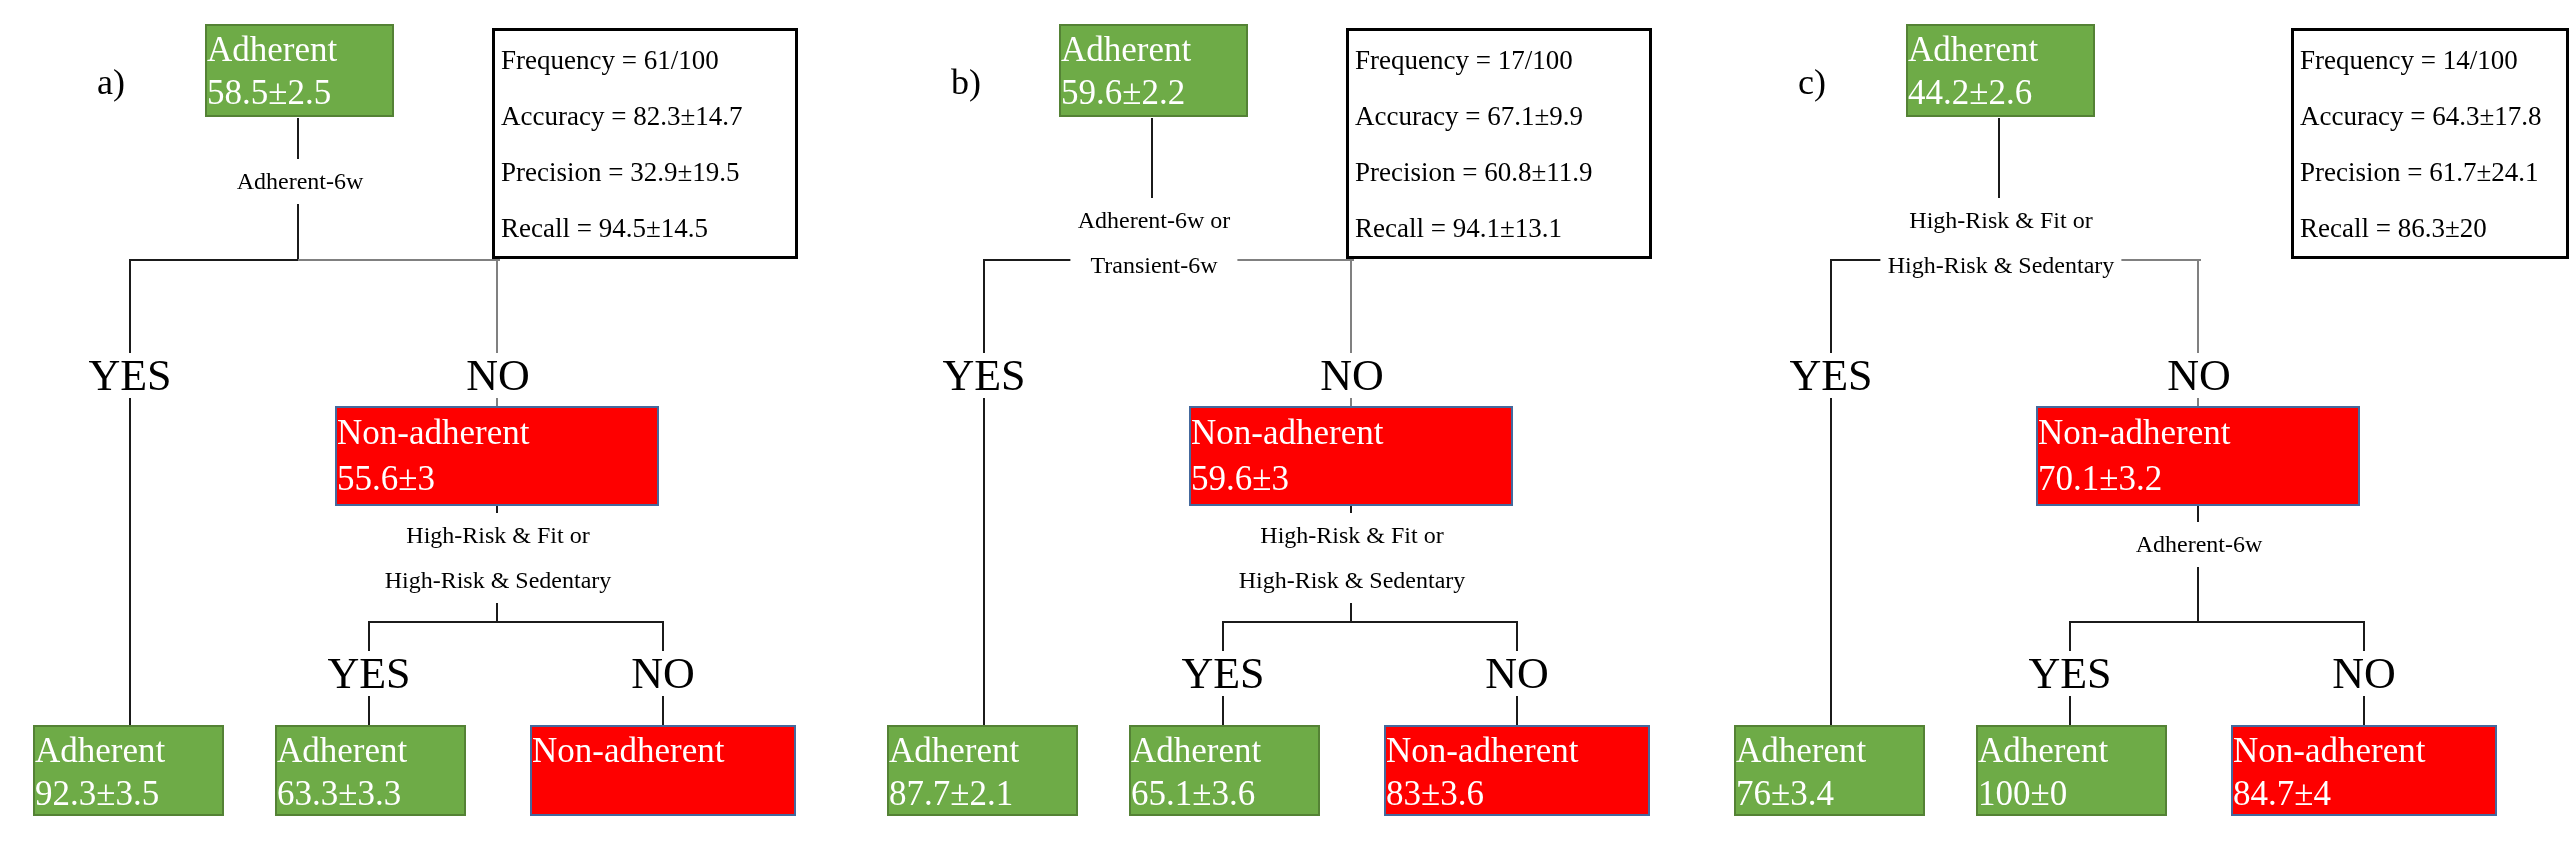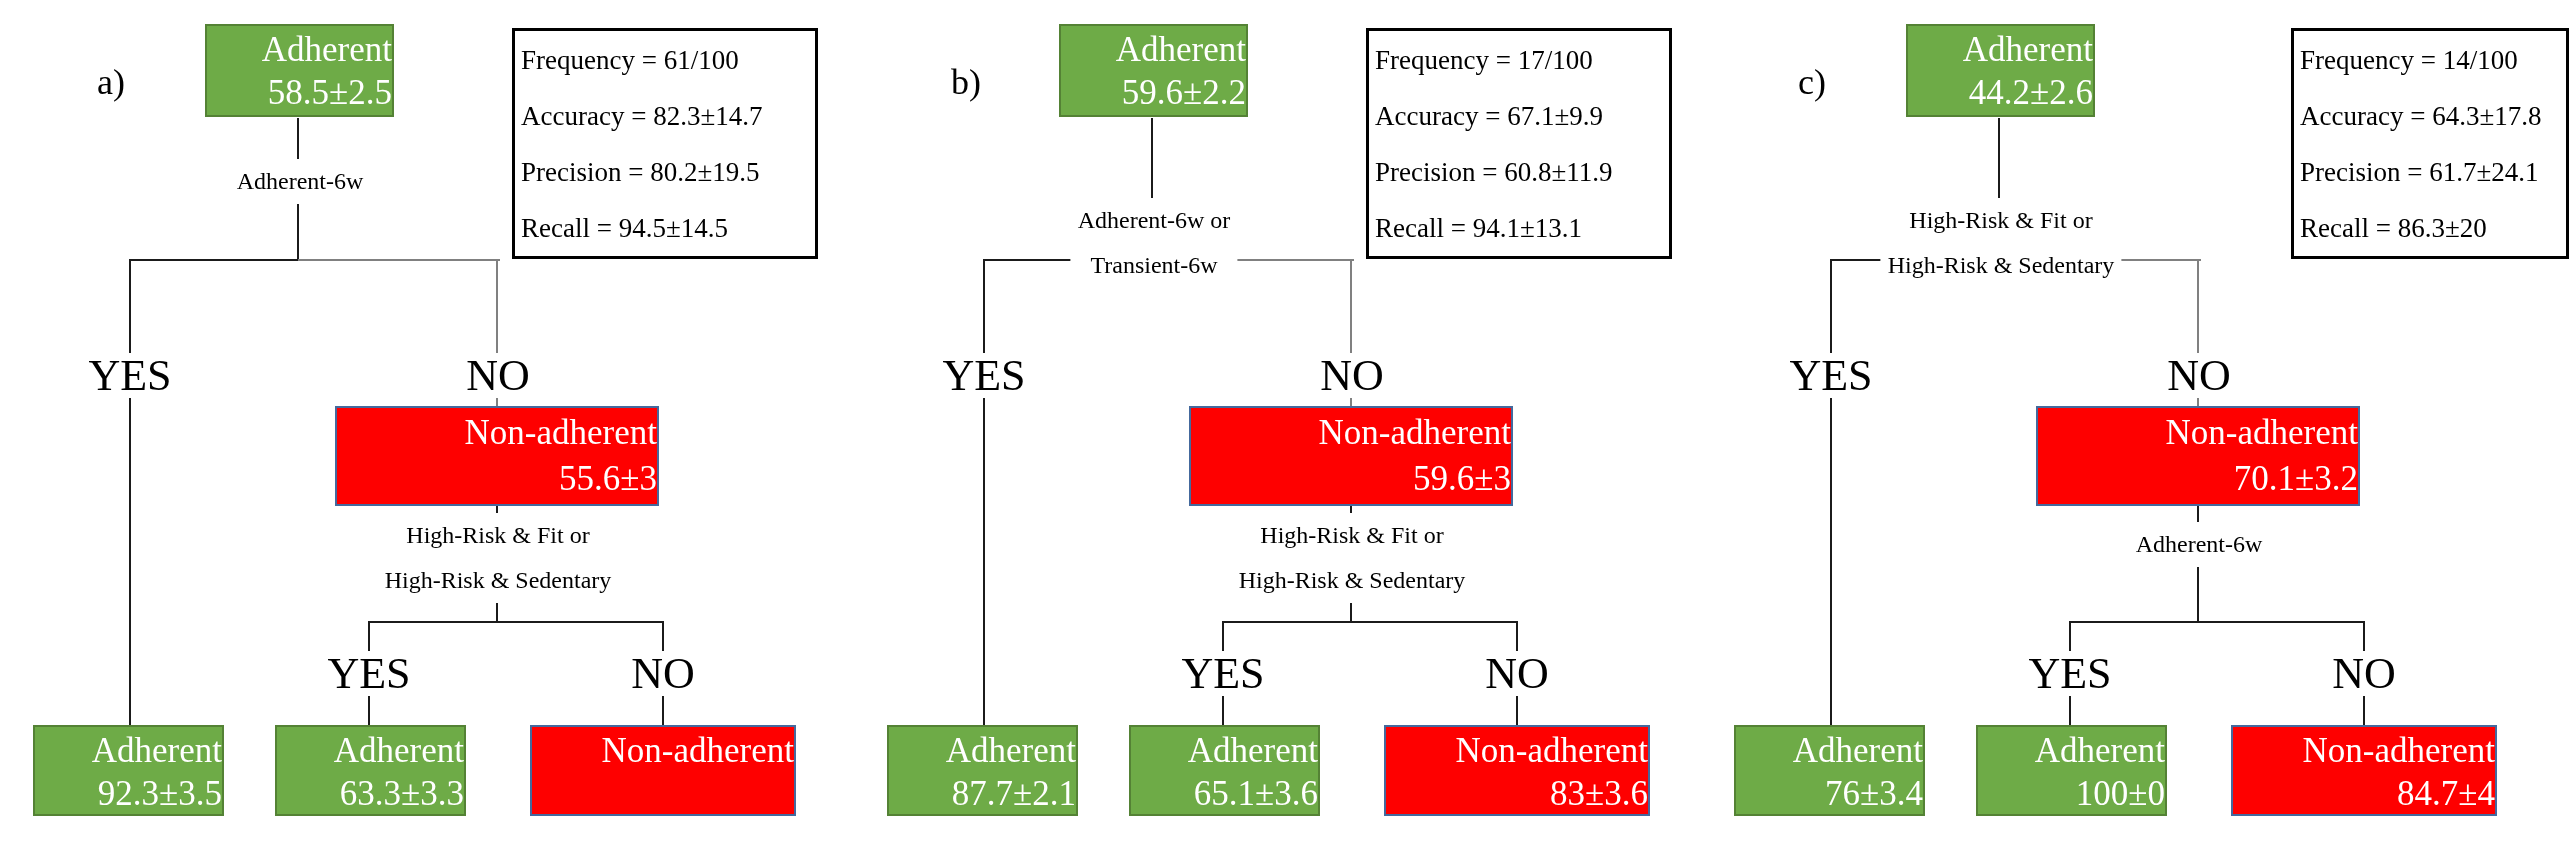--- a/index.html
+++ b/index.html
@@ -24,34 +24,34 @@
   .h1r{left:298px;top:259px;width:202px;}
   .legL{left:129px;top:259px;height:466px;}
   .legR{left:496px;top:259px;height:149px;}
   .stub2{left:496px;top:506px;height:117px;}
   .h2{left:368px;top:621px;width:296px;}
   .leg2L{left:368px;top:621px;height:104px;}
   .leg2R{left:662px;top:621px;height:104px;}
 
   
   .box{
-    position:absolute;box-sizing:border-box;text-align:right;color:#fff;
+    position:absolute;box-sizing:border-box;text-align:left;color:#fff;
     font-size:35px;line-height:43px;padding-top:1.8px;z-index:2;
   }
   .green{background:var(--green,#6EAB47);border:2.4px solid var(--green_border,#548235);}
   .red{background:var(--red,#FE0000);border:2.4px solid var(--red_border,#44699D);}
   .root{left:205px;top:24px;width:189px;height:93px;}
   .node2{left:335px;top:406px;width:324px;height:100px;line-height:46px;padding-top:2.4px;}
   .leaf1{left:33px;top:725px;width:191px;height:91px;}
   .leaf2{left:275px;top:725px;width:191px;height:91px;}
   .leaf3{left:530px;top:725px;width:266px;height:91px;}
 
   
   .stats{
-    position:absolute;left:512px;top:28px;width:306px;height:231px;
+    position:absolute;left:492px;top:28px;width:306px;height:231px;
     box-sizing:border-box;border:3px solid #000;background:#fff;
     font-size:27px;line-height:56px;padding:1.2px 6px;white-space:nowrap;z-index:2;
   }
   .p2 .stats{left:590px;width:278px;font-size:27px;}
 
   
   .cond,.yn,.pl{
     position:absolute;background:#fff;color:#000;z-index:3;white-space:nowrap;
   }
   .cond{
@@ -90,21 +90,21 @@
     <div class="line v leg2R"></div>
 
     <div class="box green root">
       <div>Adherent</div>
       <div>58.5±2.5</div>
     </div>
 
     <div class="stats">
       <div>Frequency = 61/100</div>
       <div>Accuracy = 82.3±14.7</div>
-      <div>Precision = 80.2±19.5</div>
+      <div>Precision = 32.9±19.5</div>
       <div>Recall = 94.5±14.5</div>
     </div>
 
     <div class="cond split1">
       <div>Adherent-6w</div>
       <div></div>
     </div>
 
     <div class="yn yes1">YES</div>
     <div class="yn no1">NO</div>

